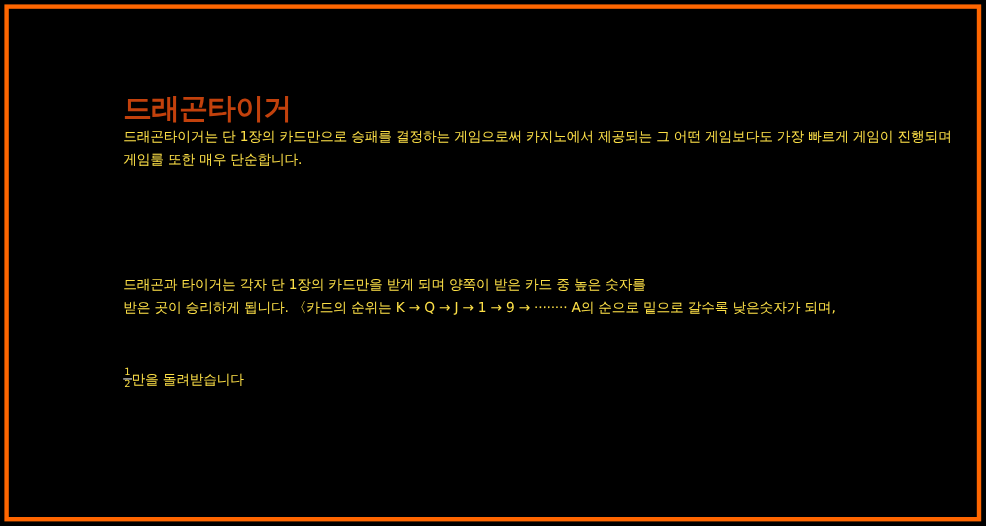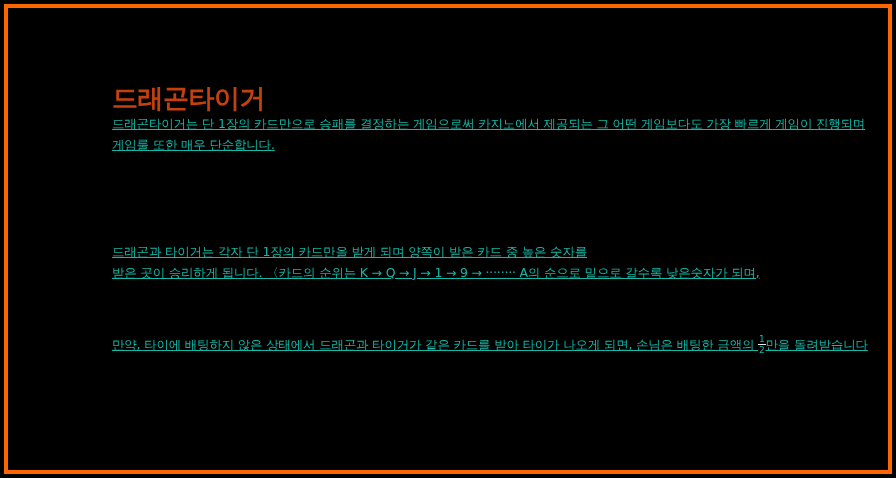--- a/index.html
+++ b/index.html
@@ -40,36 +40,35 @@
     font-size: 26px;
     font-weight: 700;
     letter-spacing: -0.5px;
     color: #c2410c;
     white-space: nowrap;
   }
 
   .body-block {
     position: absolute;
     left: 4px;
-    color: #14b8a6;
+    color: #fde047;
     font-size: 12.5px;
     line-height: 20.5px;
     letter-spacing: -0.2px;
     white-space: nowrap;
-    text-decoration: underline;
   }
 
   .body-block .line {
     display: block;
     white-space: nowrap;
   }
 
   .block-1 { top: 106px; }
   .block-2 { top: 183px; }
-  .block-3 { top: 234px; }
+  .block-3 { top: 241px; }
   .block-4 { top: 327px; }
 
   .frac {
     display: inline-block;
     vertical-align: middle;
     font-size: 11px;
     line-height: 1;
     text-align: center;
     position: relative;
     top: -1px;
@@ -101,17 +100,17 @@
       <span class="line">게임룰 또한 매우 단순합니다.</span>
     </div>
 
 
     <div class="body-block block-3">
       <span class="line">드래곤과 타이거는 각자 단 1장의 카드만을 받게 되며 양쪽이 받은 카드 중 높은 숫자를</span>
       <span class="line">받은 곳이 승리하게 됩니다. 〈카드의 순위는 K → Q → J → 1 → 9 → ········ A의 순으로 밑으로 갈수록 낮은숫자가 되며,</span>
     </div>
 
     <div class="body-block block-4">
-      <span class="line"><span>만약, 타이에 배팅하지 않은 상태에서 드래곤과 타이거가 같은 카드를 받아 타이가 나오게 되면, 손님은 배팅한 금액의 </span><span class="frac"><span class="num">1</span><span class="den">2</span></span><span>만을 돌려받습니다</span></span>
+      <span class="line"><span class="frac"><span class="num">1</span><span class="den">2</span></span><span>만을 돌려받습니다</span></span>
     </div>
 
   </div>
 </div>
 
 </body></html>

